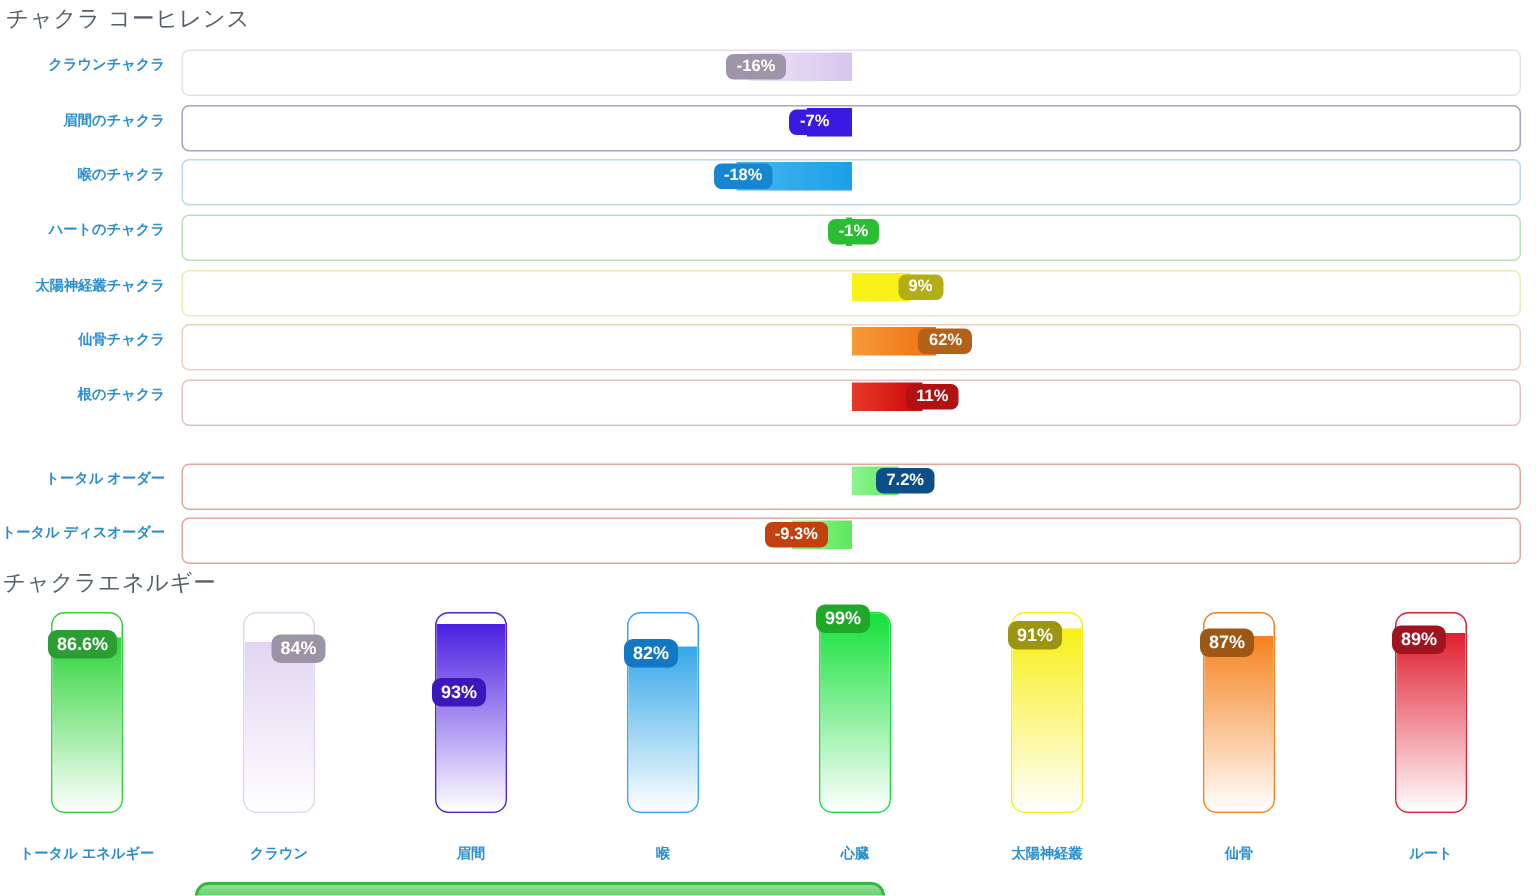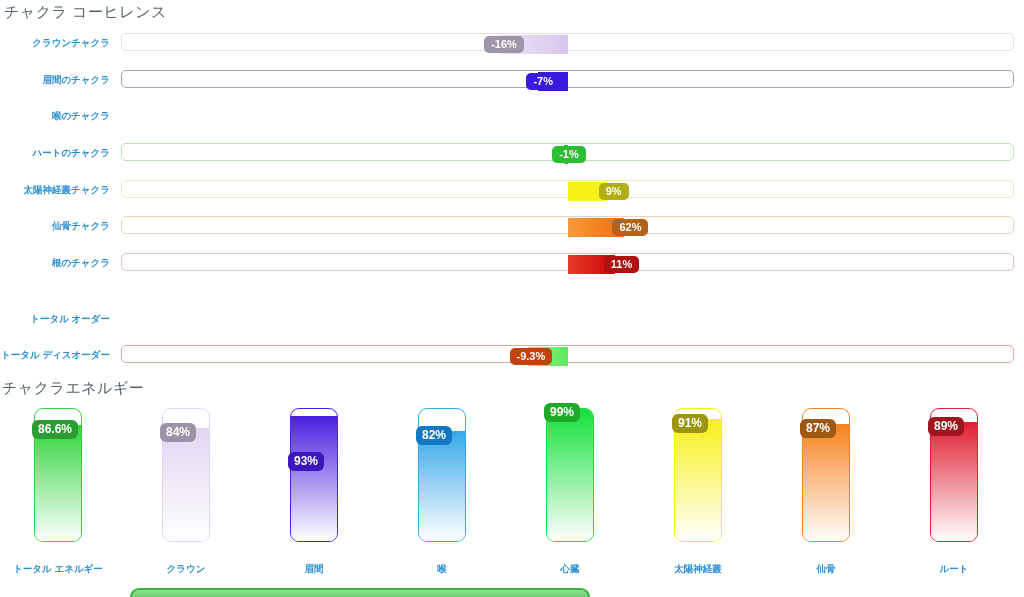--- a/index.html
+++ b/index.html
@@ -25,21 +25,21 @@
   
   .coh-row { position: absolute; left: 0; width: 1024px; height: 22px; }
   .coh-label {
     position: absolute; right: 914px; top: 4px;
     width: 200px; text-align: right;
     font-size: 9.5px; font-weight: bold;
     color: #2a8fd0; white-space: nowrap;
   }
   .coh-track {
     position: absolute; left: 121px; top: 0;
-    width: 893px; height: 18px;
+    width: 893px; height: 31px;
     border: 1px solid #ccc; border-radius: 5px;
     background: #fff; box-sizing: border-box;
   }
   .coh-fill {
     position: absolute; top: 1px; height: 19px;
   }
   .coh-badge {
     position: absolute; top: 2px;
     height: 17px; line-height: 17px;
     padding: 0 7px; border-radius: 5px;
@@ -99,20 +99,24 @@
       </div>
       <div class="coh-row" style="top: 70px;">
         <div class="coh-label">眉間のチャクラ</div>
         <div class="coh-track" style="border-color: rgb(169, 160, 196);">
           <div class="coh-fill" style="left: 415.9px; width: 30.1px; background: rgb(58, 26, 224);"></div>
           <div class="coh-badge" style="background: rgb(58, 26, 224); left: 404.4px;">-7%</div>
         </div>
       </div>
       <div class="coh-row" style="top: 106px;">
         <div class="coh-label">喉のチャクラ</div>
+        <div class="coh-track" style="border-color: rgb(188, 217, 231);">
+          <div class="coh-fill" style="left: 368.6px; width: 77.4px; background: linear-gradient(90deg, rgb(73, 182, 238), rgb(26, 160, 232));"></div>
+          <div class="coh-badge" style="background: rgb(23, 134, 207); left: 353.6px;">-18%</div>
+        </div>
       </div>
       <div class="coh-row" style="top: 143px;">
         <div class="coh-label">ハートのチャクラ</div>
         <div class="coh-track" style="border-color: rgb(185, 224, 188);">
           <div class="coh-fill" style="left: 441.7px; width: 4.3px; background: rgb(40, 200, 50);"></div>
           <div class="coh-badge" style="background: rgb(43, 190, 51); left: 430.2px;">-1%</div>
         </div>
       </div>
       <div class="coh-row" style="top: 180px;">
         <div class="coh-label">太陽神経叢チャクラ</div>
@@ -130,20 +134,24 @@
       </div>
       <div class="coh-row" style="top: 253px;">
         <div class="coh-label">根のチャクラ</div>
         <div class="coh-track" style="border-color: rgb(224, 194, 194); padding-left: 36px;">
           <div class="coh-fill" style="left: 446px; width: 47.3px; background: linear-gradient(90deg, rgb(230, 58, 42), rgb(204, 6, 6));"></div>
           <div class="coh-badge" style="background: rgb(176, 17, 17); left: 481.8px;">11%</div>
         </div>
       </div>
       <div class="coh-row" style="top: 309px;">
         <div class="coh-label">トータル  オーダー</div>
+        <div class="coh-track" style="border-color: rgb(227, 165, 160);">
+          <div class="coh-fill" style="left: 446px; width: 30.96px; background: linear-gradient(90deg, rgb(140, 245, 140), rgb(95, 232, 95));"></div>
+          <div class="coh-badge" style="background: rgb(11, 79, 134); left: 461.96px;">7.2%</div>
+        </div>
       </div>
       <div class="coh-row" style="top: 345px;">
         <div class="coh-label">トータル  ディスオーダー</div>
         <div class="coh-track" style="border-color: rgb(227, 165, 160);">
           <div class="coh-fill" style="left: 406.01px; width: 39.99px; background: linear-gradient(90deg, rgb(140, 245, 140), rgb(95, 232, 95));"></div>
           <div class="coh-badge" style="background: #c2410c; left: 387.51px;">-9.3%</div>
         </div>
       </div>
     </div>
 
@@ -154,21 +162,21 @@
         <div class="energy-tube" style="border-color: rgb(47, 212, 58); opacity: 1;">
           <div class="energy-fill" style="height: 116.044px; background: linear-gradient(rgb(47, 212, 58) 0%, rgb(255, 255, 255) 100%);"></div>
         </div>
         <div class="energy-badge" style="background: rgb(42, 158, 51); top: 11.956px;">86.6%</div>
         <div class="energy-label">トータル  エネルギー</div>
       </div>
       <div class="energy-col" style="left: 130px;">
         <div class="energy-tube" style="border-color: rgb(226, 213, 242); opacity: 1;">
           <div class="energy-fill" style="height: 112.56px; background: linear-gradient(rgb(226, 213, 242) 0%, rgb(255, 255, 255) 100%);"></div>
         </div>
-        <div class="energy-badge" style="background: rgb(155, 147, 166); top: 15.44px;">84%</div>
+        <div class="energy-badge" style="background: rgb(155, 147, 166); top: 15.44px; margin-left: 21px;">84%</div>
         <div class="energy-label">クラウン</div>
       </div>
       <div class="energy-col" style="left: 258px;">
         <div class="energy-tube" style="border-color: rgb(75, 31, 224); opacity: 1;">
           <div class="energy-fill" style="height: 124.62px; background: linear-gradient(rgb(75, 31, 224) 0%, rgb(255, 255, 255) 100%);"></div>
         </div>
         <div class="energy-badge" style="background: rgb(59, 23, 188); top: 3.38px; margin-top: 41px;">93%</div>
         <div class="energy-label">眉間</div>
       </div>
       <div class="energy-col" style="left: 386px;">

